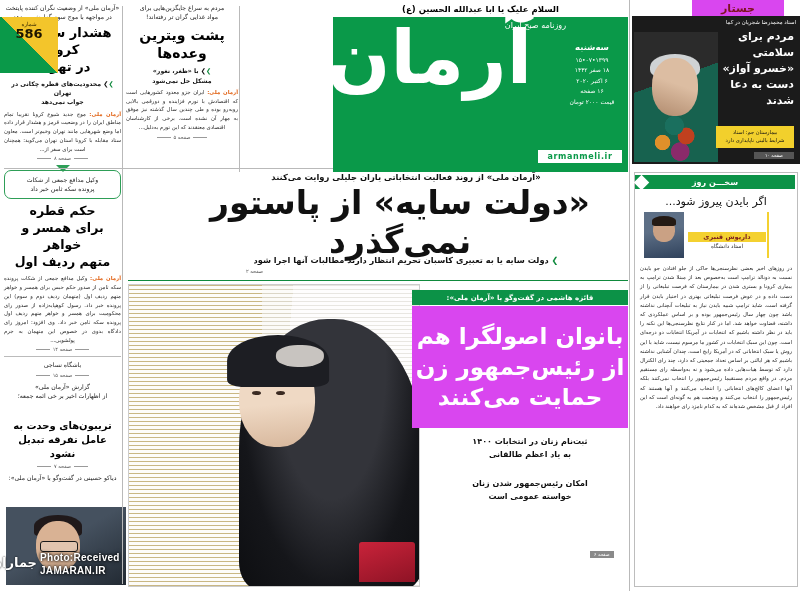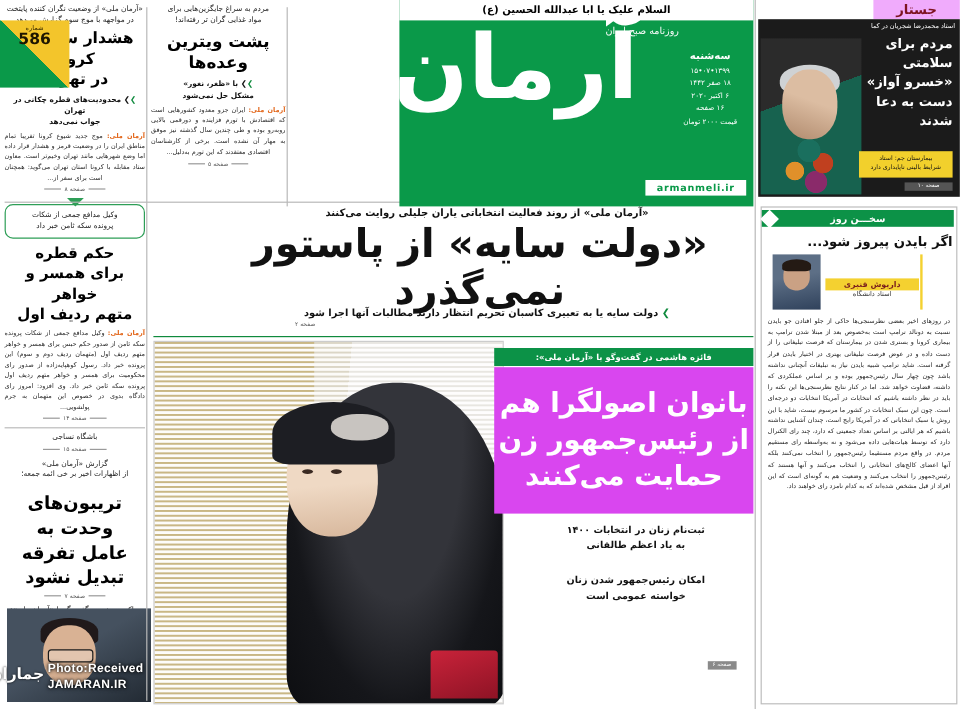--- a/index.html
+++ b/index.html
@@ -62,21 +62,21 @@
   #datebox{position:absolute;top:40px;right:8px;width:56px;text-align:center;
      color:#fff;font-size:6px;line-height:1.75;}
   #datebox .day{font-size:8.5px;font-weight:bold;}
   #datebox .greg{font-size:6px;}
   #site{position:absolute;top:150px;right:6px;width:84px;height:13px;
      background:#fff;color:#0a9949;font-size:8px;font-weight:bold;
      display:flex;align-items:center;justify-content:center;letter-spacing:.6px;}
 
   
   #col-right{position:absolute;left:632px;top:0;width:168px;height:591px;}
-  #jostar{position:absolute;right:0;top:0;width:72px;height:16px;background:#f0abfc;
+  #jostar{position:absolute;right:16px;top:0;width:92px;height:16px;background:#d946ef;
      color:#7d1321;font-size:11px;font-weight:bold;display:flex;align-items:center;
      justify-content:center;letter-spacing:2px;}
   #shajarian{position:absolute;left:0;top:16px;width:168px;height:148px;
      background:#1b1b1b;overflow:hidden;}
   #shaj-kicker{position:absolute;top:3px;right:4px;width:160px;color:#fff;font-size:5.4px;
      text-align:right;}
   #shaj-hl{position:absolute;top:13px;right:6px;width:76px;color:#fff;font-size:11px;
      font-weight:bold;line-height:1.45;text-align:right;}
   #shaj-note{position:absolute;bottom:16px;right:6px;width:78px;background:#f2d02c;
      color:#111;font-size:5.2px;line-height:1.5;padding:3px 3px;box-sizing:border-box;
@@ -96,22 +96,22 @@
   #shaj-hair{position:absolute;left:16px;top:22px;width:50px;height:26px;border-radius:50% 50% 40% 40%;
      background:#cfd2d4;}
 
   #sokhan-wrap{position:absolute;left:2px;top:172px;width:164px;height:415px;
      border:1px solid #bdbdbd;box-sizing:border-box;}
   #sokhan-bar{position:absolute;left:3px;top:175px;width:160px;height:14px;background:#0c9247;
      color:#fff;font-size:8px;font-weight:bold;display:flex;align-items:center;
      justify-content:center;letter-spacing:1px;}
   #sokhan-dia{position:absolute;left:4px;top:176.5px;width:11px;height:11px;background:#fff;
      transform:rotate(45deg);}
-  #sokhan-title{position:absolute;left:6px;top:195px;width:156px;
-     font-size:11px;font-weight:bold;}
+  #sokhan-title{position:absolute;left:6px;top:195px;width:156px;text-align:center;
+     font-size:11px;font-weight:normal;}
   #author-photo{position:absolute;left:12px;top:212px;width:40px;height:46px;
      background:linear-gradient(170deg,#5d6f86 0 40%,#30425c 100%);overflow:hidden;}
   #author-photo .ah-head{position:absolute;left:9px;top:6px;width:22px;height:24px;border-radius:45%;
      background:#caa184;}
   #author-photo .ah-hair{position:absolute;left:8px;top:4px;width:24px;height:10px;
      border-radius:50% 50% 20% 20%;background:#241a14;}
   #author-name{position:absolute;left:56px;top:232px;width:78px;text-align:center;
      background:#f4d130;color:#7a1d1d;font-size:6.6px;font-weight:bold;padding:1px 0;}
   #author-role{position:absolute;left:56px;top:243px;width:78px;text-align:center;
      font-size:5.6px;color:#333;}
@@ -237,21 +237,21 @@
     <div class="art">
       <div class="kicker">باشگاه نساجی</div>
       <div class="pageref">صفحه ۱۵</div>
     </div>
 
     <div class="art">
       <div class="kicker">
         <div>گزارش «آرمان ملی»</div>
         <div>از اظهارات اخیر بر خی ائمه جمعه؛</div>
       </div>
-      <div class="hl" style="font-size:15px;line-height:1.38;margin-top:8px;">
+      <div class="hl" style="font-size:10px;line-height:1.38;margin-top:18px;">
         <div>تریبون‌های وحدت به</div>
         <div>عامل تفرقه تبدیل نشود</div>
       </div>
       <div class="pageref">صفحه ۷</div>
     </div>
 
     <div class="art">
       <div class="kicker">دیاکو حسینی در گفت‌وگو با «آرمان ملی»:</div>
     </div>
 

